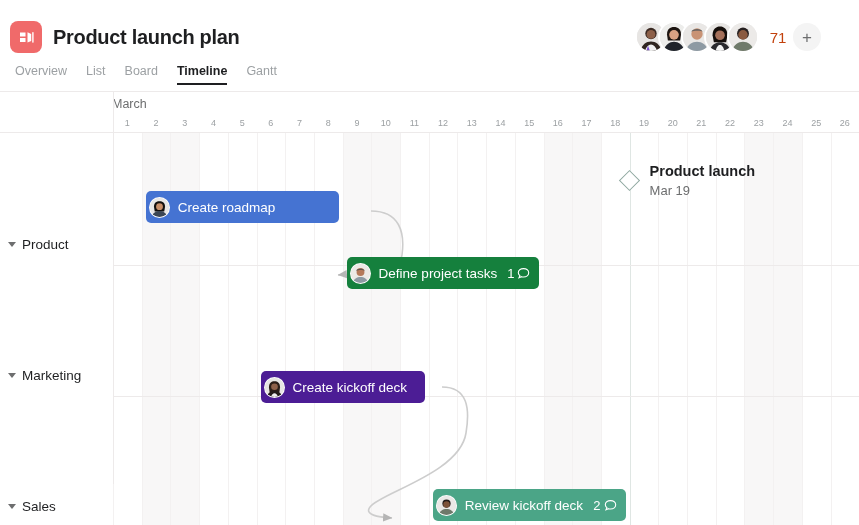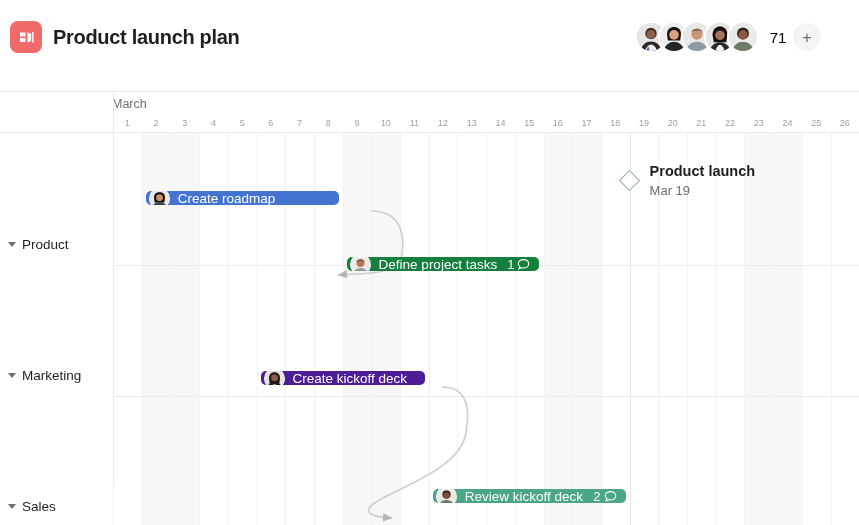--- a/index.html
+++ b/index.html
@@ -37,21 +37,21 @@
     display:flex; align-items:center;
   }
   .avatar {
     width:32px; height:32px; border-radius:50%;
     border:2px solid #ffffff; margin-left:-9px;
     overflow:hidden; position:relative; background:#e8e8e8;
   }
   .avatar:first-child { margin-left:0; }
   .avatar svg { display:block; width:100%; height:100%; }
   .mem-count {
-    margin-left:4px; font-size:15px; color:#000000;
+    margin-left:4px; font-size:15px; color:#c2410c;
     width:30px; text-align:center;
   }
   .add-member {
     width:28px; height:28px; border-radius:50%;
     background:#f4f4f4; color:#6d6e6f;
     display:flex; align-items:center; justify-content:center;
     font-size:17px; line-height:1; cursor:pointer;
   }
 
   
@@ -122,21 +122,21 @@
     display:flex; align-items:center; gap:6px; cursor:pointer;
     white-space:nowrap; z-index:5;
   }
   .caret {
     width:0; height:0; border-left:4.5px solid transparent;
     border-right:4.5px solid transparent; border-top:5px solid #6d6e6f;
   }
 
   
   .bar {
-    position:absolute; height:14px; border-radius:5px;
+    position:absolute; height:32px; border-radius:5px;
     display:flex; align-items:center; padding:0 9px 0 3px;
     color:#ffffff; font-size:13.5px; cursor:pointer; z-index:6;
     white-space:nowrap; overflow:hidden;
   }
   .bar .av {
     width:21px; height:21px; border-radius:50%; flex:0 0 21px;
     overflow:hidden; background:#e8e8e8; border:1.5px solid rgba(255,255,255,.9);
   }
   .bar .av svg { display:block; width:100%; height:100%; }
   .bar .nm { margin-left:8px; }
@@ -224,20 +224,27 @@
           <circle cx="16" cy="12" r="6.8" fill="#262020"></circle>
           <circle cx="16" cy="13.5" r="5.4" fill="#8a5a40"></circle>
           <path d="M3.5 32c2-7.5 7-10.5 12.5-10.5S26.5 24.5 28.5 32z" fill="#6f7a6a"></path>
           </svg>
       </div>
       <div class="mem-count">71</div>
       <div class="add-member">+</div>
     </div>
   </div>
 
+  <div class="tabs">
+    <div class="tab">Overview</div>
+    <div class="tab">List</div>
+    <div class="tab">Board</div>
+    <div class="tab active">Timeline</div>
+    <div class="tab">Gantt</div>
+  </div>
   <div class="hdr-rule"></div>
 
   <div class="tl">
 
     <div class="month-row">
       <div class="month-label" id="month-label" style="left: 112px;">March</div>
     </div>
 
     <div class="days-row" id="days-row">
         <div class="day-num" style="left: 113px;">1</div>

